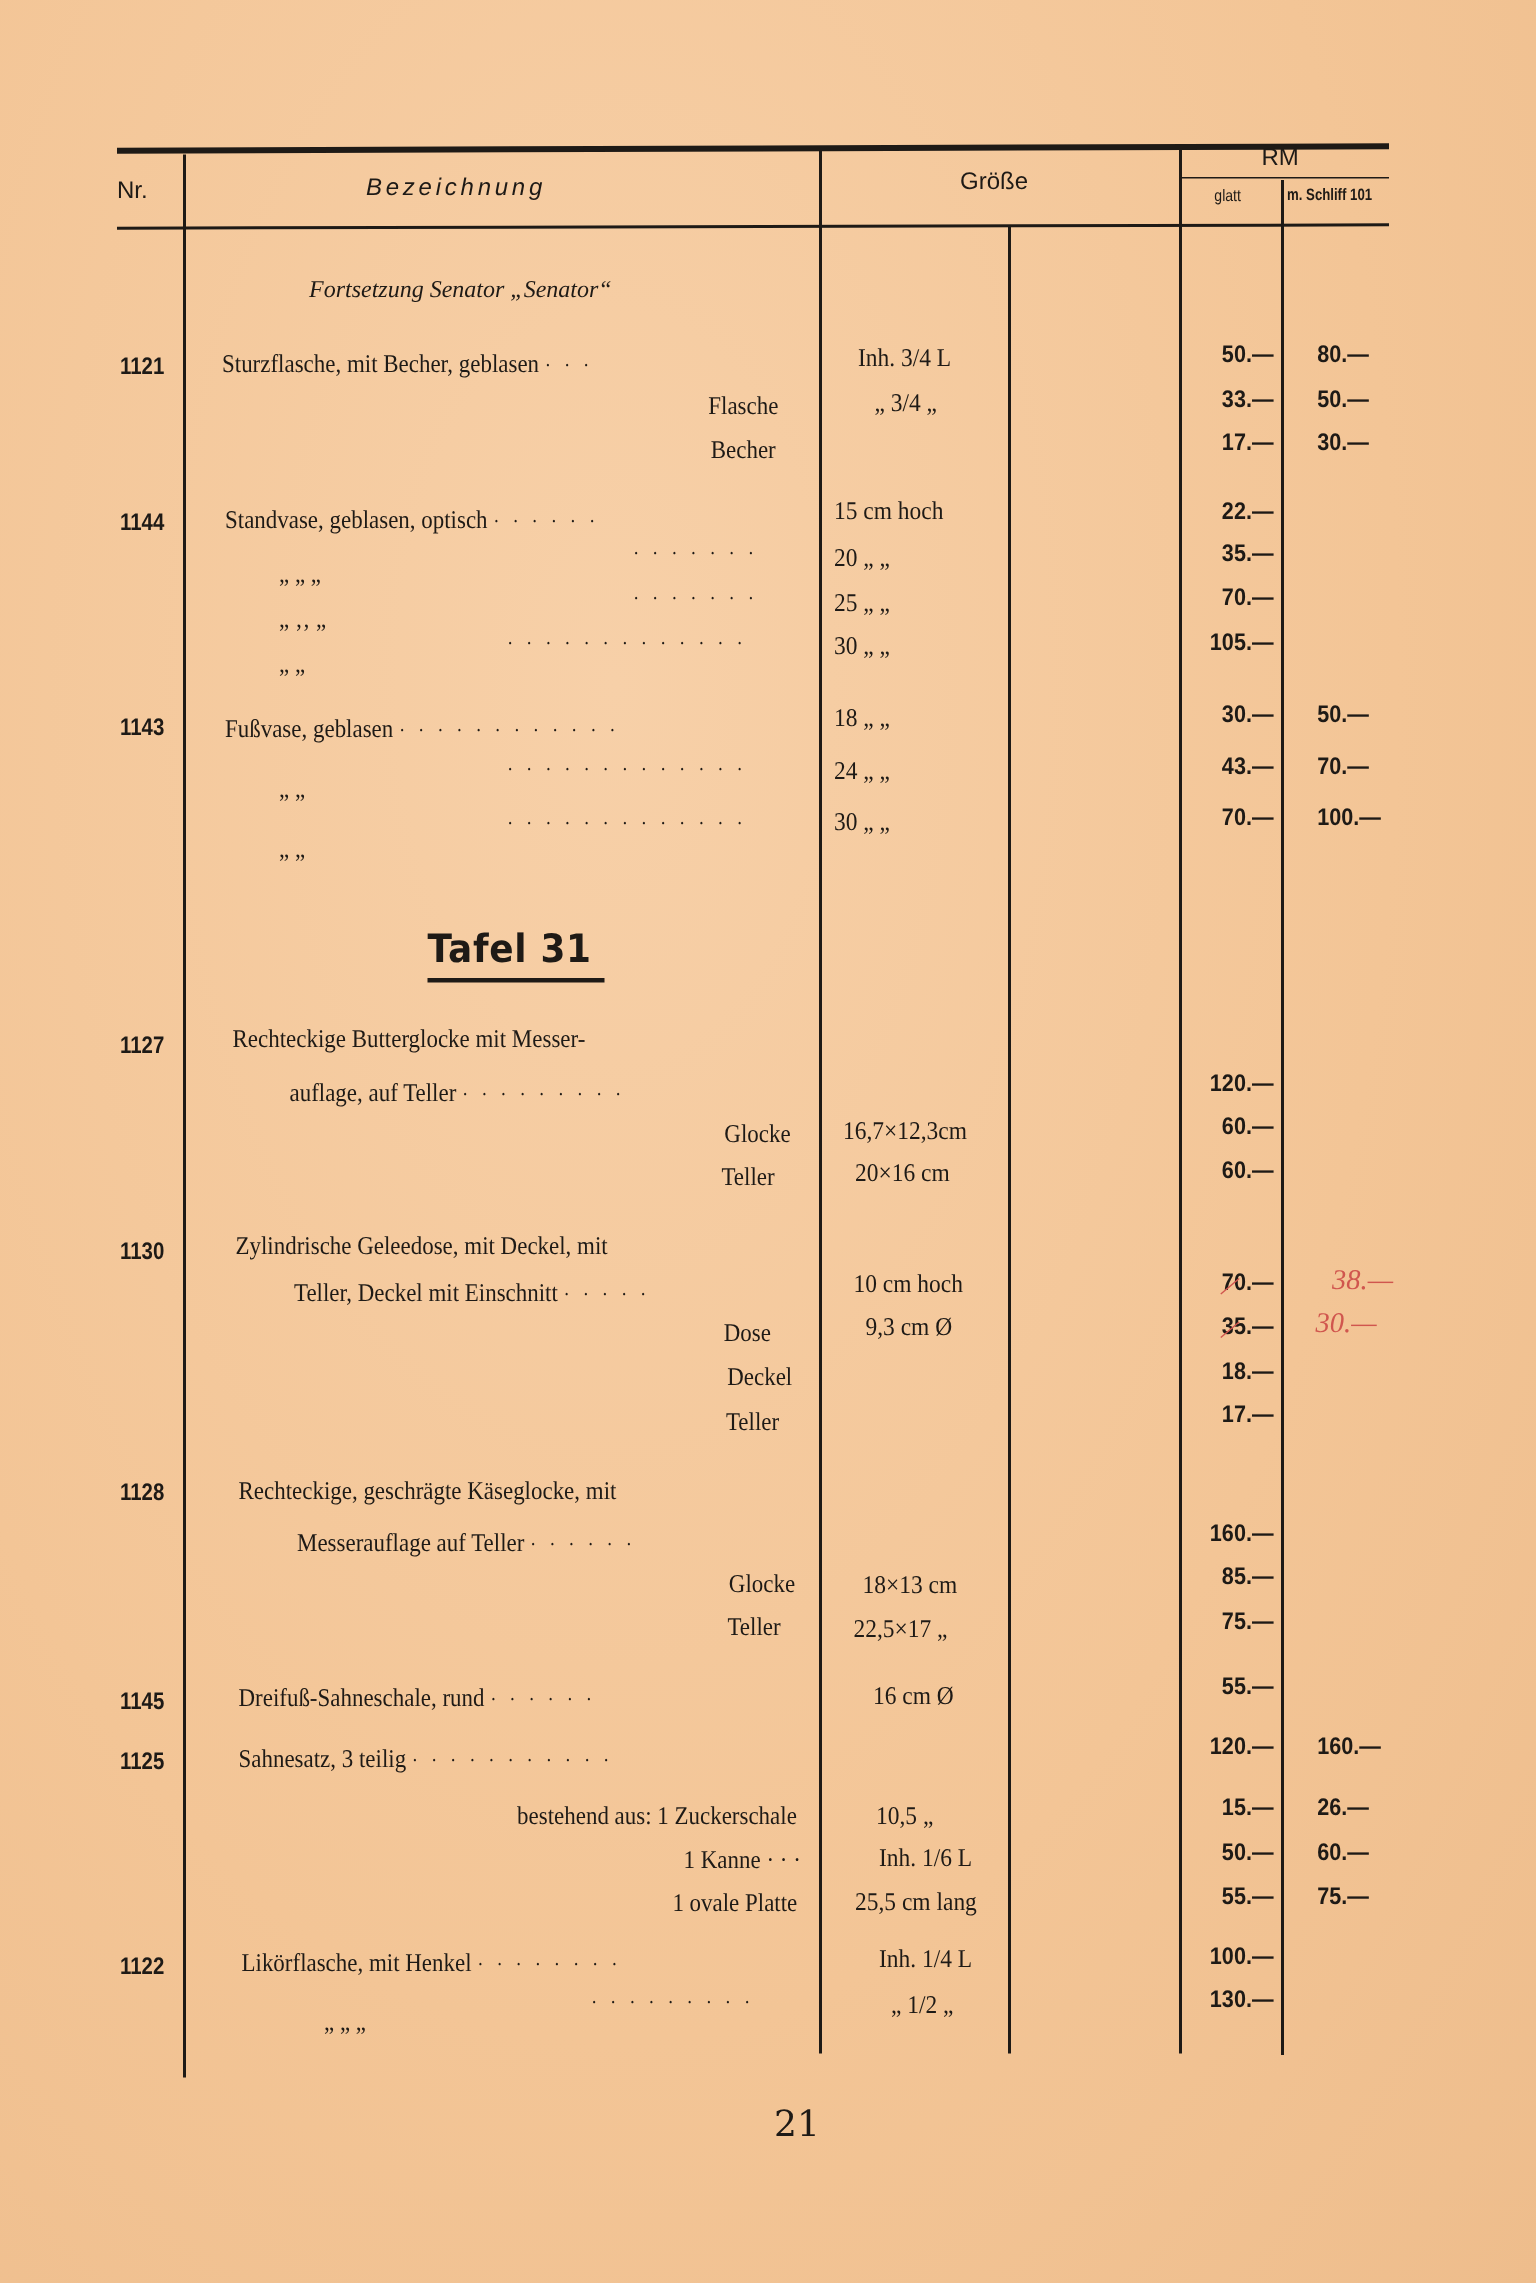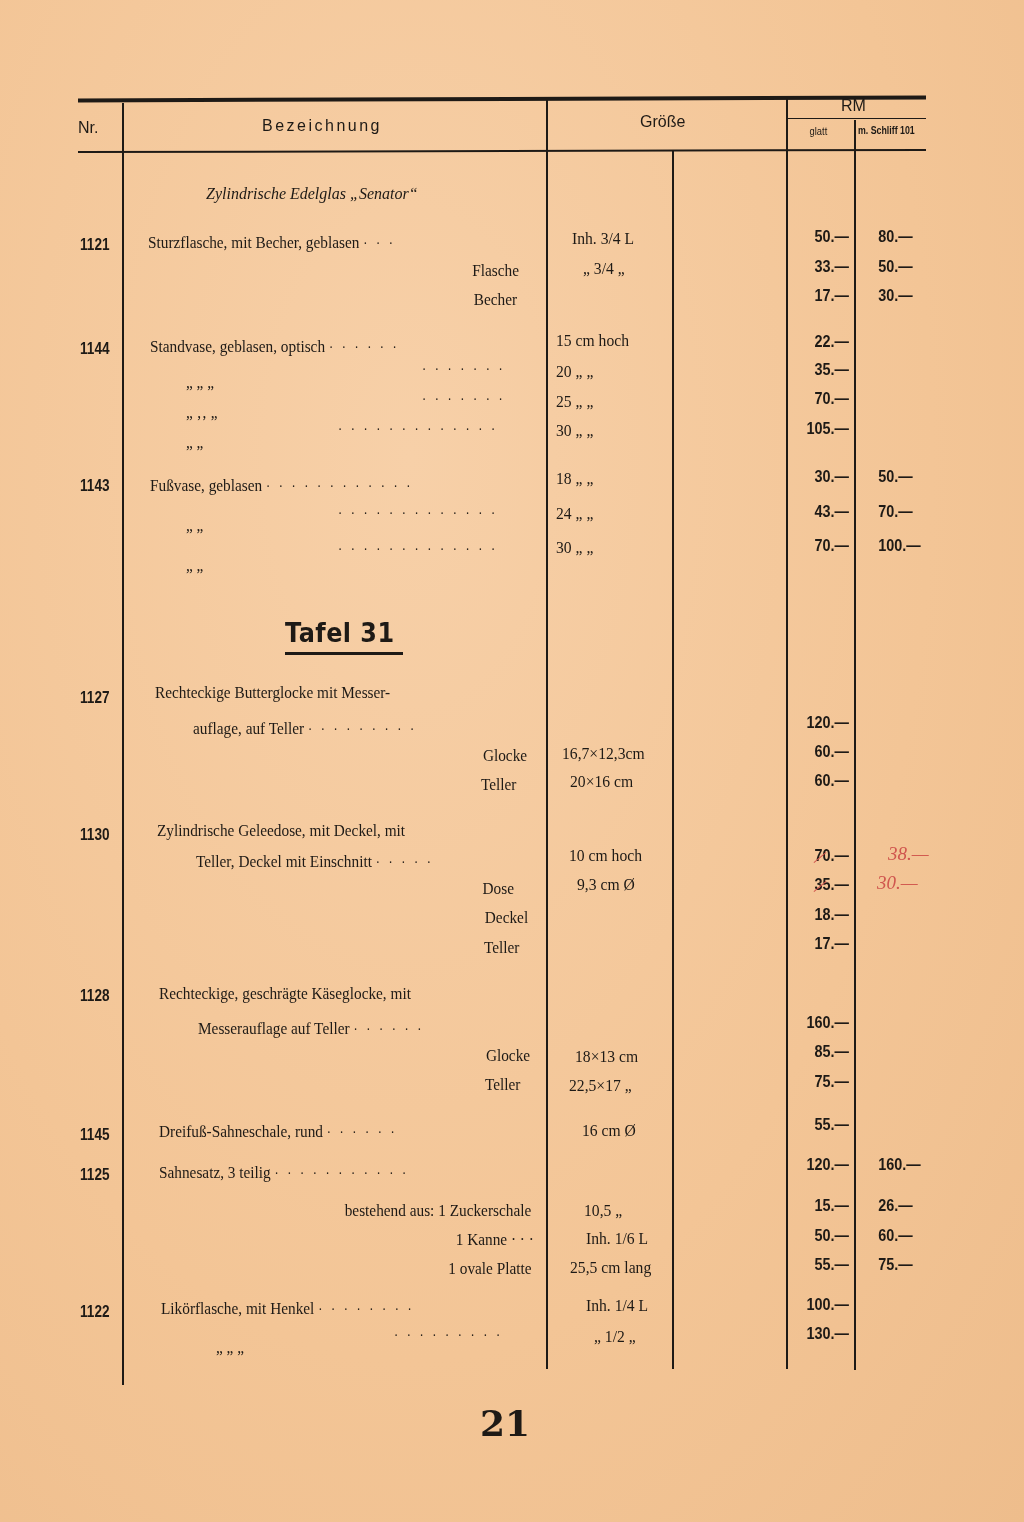--- a/index.html
+++ b/index.html
@@ -19,44 +19,44 @@
   .desc.right { transform-origin: right center; text-align: right; }
   .dots { letter-spacing: 3px; font-size: 14px; }
   .size { position: absolute; left: 556px; font-family: "Liberation Serif", serif; font-size: 17px; white-space: nowrap; transform: scaleX(0.92); transform-origin: left center; }
   .price { position: absolute; width: 60px; text-align: right; font-family: "Liberation Sans", sans-serif; font-weight: bold; font-size: 16px; transform: scaleX(0.9); transform-origin: right center; }
   .p1 { left: 787px; width: 62px; }
   .p2 { left: 858px; width: 62px; text-align: left; padding-left: 14px; }
   .hand { position: absolute; font-family: "Liberation Serif", serif; font-style: italic; color: #d0564e; font-size: 19px; }
   .strike { position: absolute; height: 1px; background: #d0564e; transform: rotate(-40deg); }
   .tafel { position: absolute; left: 285px; top: 618px; font-family: "DejaVu Sans", sans-serif; font-weight: bold; font-size: 26px; letter-spacing: 0.5px; transform: scaleX(0.92); transform-origin: left center; }
   .tafel-ul { position: absolute; left: 285px; top: 652px; width: 118px; height: 3px; background: #1e1a16; }
-  .pageno { position: absolute; left: 480px; top: 1402px; font-family: "DejaVu Serif", serif; font-weight: bold; font-size: 36px; }
+  .pageno { position: absolute; left: 516px; top: 1402px; font-family: "DejaVu Serif", serif; font-weight: normal; font-size: 24px; }
   .subtitle { position: absolute; left: 206px; top: 185px; font-family: "Liberation Serif", serif; font-style: italic; font-size: 16px; }
 </style>
 </head>
 <body>
 
 <div class="rule" style="left:78px; top:97px; width:848px; height:4px; transform: rotate(-0.2deg);"></div>
 <div class="rule" style="left:787px; top:118px; width:139px; height:1px;"></div>
 <div class="rule" style="left:78px; top:150px; width:848px; height:2px; transform: rotate(-0.15deg);"></div>
 
 <div class="vline" style="left:122px; top:103px; height:1282px;"></div>
 <div class="vline" style="left:546px; top:99px; height:1270px;"></div>
 <div class="vline" style="left:672px; top:151px; height:1218px;"></div>
 <div class="vline" style="left:786px; top:97px; height:1272px;"></div>
 <div class="vline" style="left:854px; top:120px; height:1250px;"></div>
 
 <div class="txt hdr" style="left:78px; top:118px;">Nr.</div>
-<div class="txt hdr" style="left:262px; top:116px; letter-spacing:2.5px;">Bezeichnung</div>
+<div class="txt hdr" style="left:244px; top:116px; letter-spacing:2.5px;font-style:italic;">Bezeichnung</div>
 <div class="txt hdr" style="left:640px; top:112px;">Größe</div>
 <div class="txt hdr" style="left:841px; top:96px;">RM</div>
 <div class="txt" style="left:808px; top:121px; font-family:'Liberation Sans',sans-serif; font-size:11px; transform:scaleX(0.85);">glatt</div>
 <div class="txt" style="left:858px; top:120px; font-family:'Liberation Sans',sans-serif; font-weight:bold; font-size:11px; transform:scaleX(0.8); transform-origin:left center;">m. Schliff 101</div>
 
-<div class="subtitle">Zylindrische Edelglas „Senator“</div>
+<div class="subtitle">Fortsetzung Senator „Senator“</div>
 
 <div class="nr" style="top:236px;">1121</div>
 <div class="desc" style="left:148px; top:233px;"><span>Sturzflasche, mit Becher, geblasen</span> <span class="dots">· · ·</span></div>
 <div class="size" style="left:572px; top:229px;">Inh. 3/4  L</div>
 <div class="price p1" style="top:228px;">50.—</div>
 <div class="price p2" style="top:228px;">80.—</div>
 
 <div class="desc right" style="right:505px; top:261px;">Flasche</div>
 <div class="size" style="left:583px; top:259px;">„  3/4 „</div>
 <div class="price p1" style="top:258px;">33.—</div>

